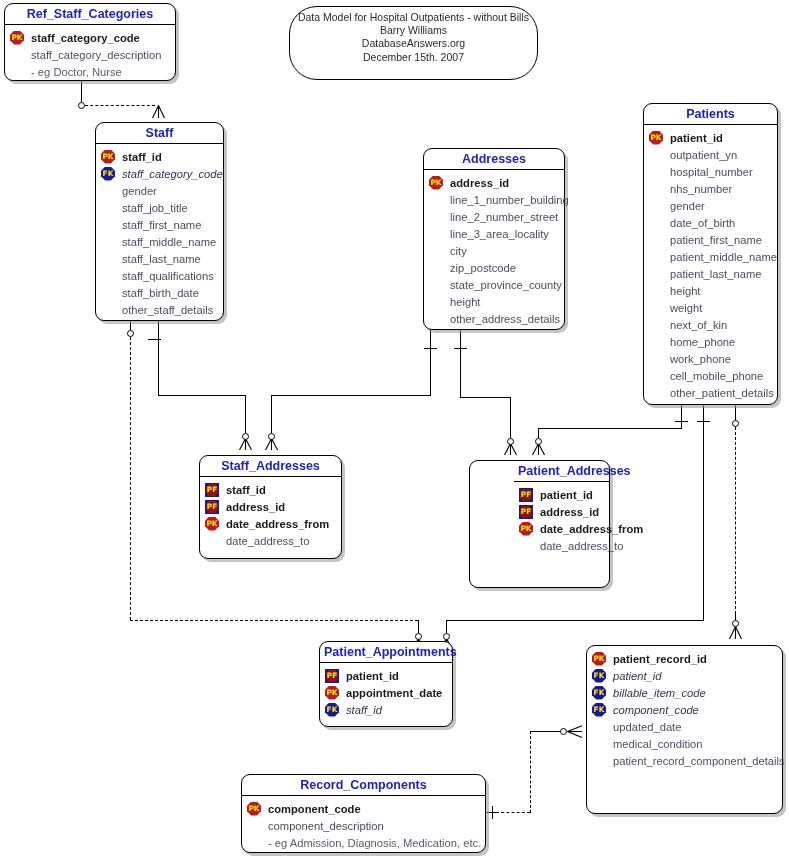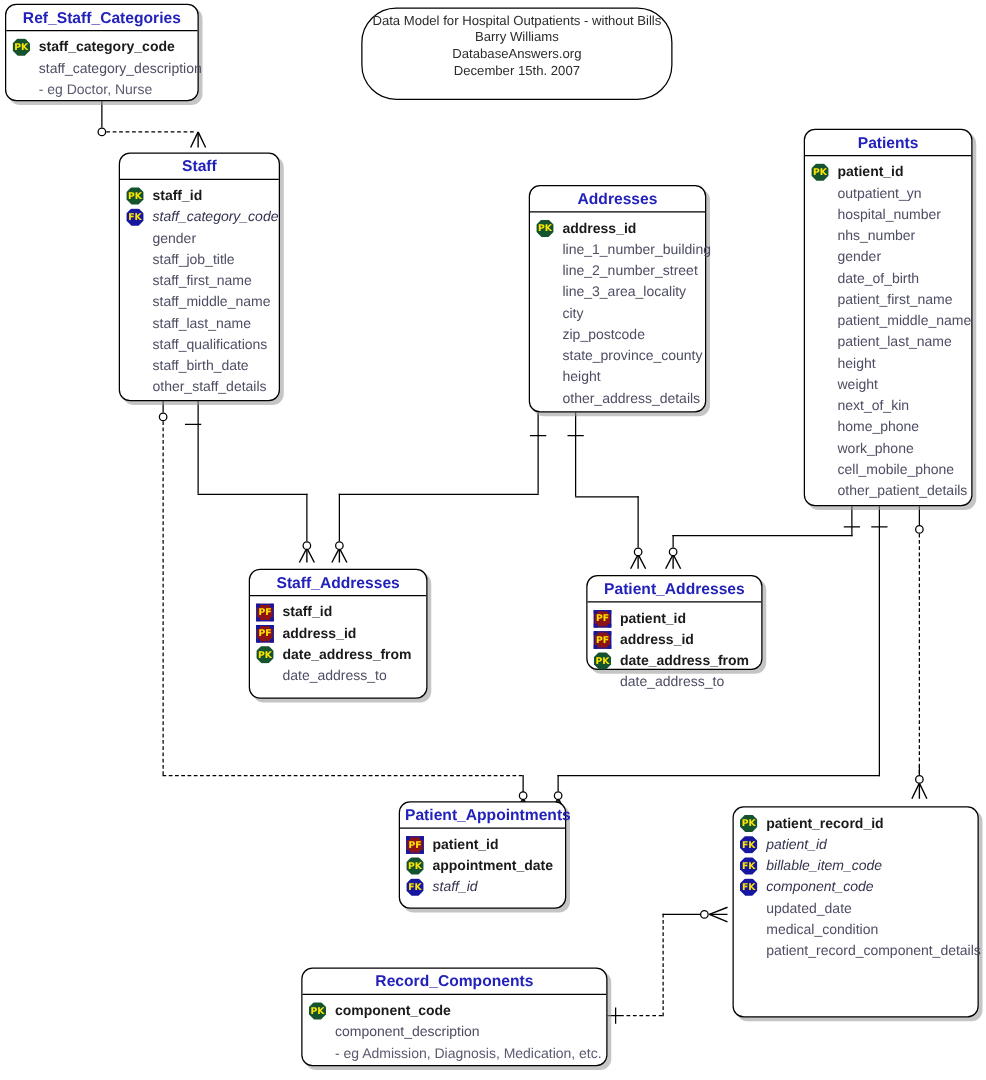--- a/index.html
+++ b/index.html
@@ -87,21 +87,21 @@
     color: #ffe600;
     line-height: 14px;
     text-align: center;
     font-family: "DejaVu Sans", sans-serif;
   }
   .badge.pk, .badge.fkb {
     border-radius: 50%;
     clip-path: polygon(30% 0%, 70% 0%, 100% 30%, 100% 70%, 70% 100%, 30% 100%, 0% 70%, 0% 30%);
     border-radius: 0;
   }
-  .badge.pk { background: #14532d; }
+  .badge.pk { background: #b91c1c; }
   .badge.fkb { background: #16169e; }
   .badge.pf {
     background: #8c1414;
     border: 1px solid #16169e;
     box-sizing: border-box;
     line-height: 12px;
   }
   .badge.pf::before, .badge.pf::after {
     content: "";
     position: absolute;
@@ -282,21 +282,21 @@
   <div class="ln h" style="left:530px; top:731px; width:31px;"></div>
   <div class="optcircle" style="left:560px; top:728px;"></div>
   <div class="crow" style="left:567px; top:725px;">
     <svg width="16" height="14" viewBox="0 0 16 14">
       <line x1="0.5" y1="6.5" x2="15" y2="6.5" stroke="#000" stroke-width="1.1"></line>
       <line x1="0.5" y1="6.5" x2="15" y2="0.8" stroke="#000" stroke-width="1.1"></line>
       <line x1="0.5" y1="6.5" x2="15" y2="12.5" stroke="#000" stroke-width="1.1"></line>
     </svg>
   </div>
 
-  <div class="entity" style="left:4px; top:3px; width:155px; height:78px;">
+  <div class="entity" style="left:4px; top:3px; width:172px; height:78px;">
     <div class="entity-title">Ref_Staff_Categories</div>
     <div class="attr-list">
       <div class="attr key">
         <span class="badge-slot">
             <span class="badge pk">PK</span>
           </span>
         <span class="aname">staff_category_code</span>
       </div>
       <div class="attr">
         <span class="badge-slot"></span>
@@ -496,21 +496,21 @@
           </span>
         <span class="aname">date_address_from</span>
       </div>
       <div class="attr">
           <span class="badge-slot"></span>
           <span class="aname">date_address_to</span>
         </div>
     </div>
   </div>
 
-  <div class="entity" style="left:469px; top:460px; width:141px; height:76px;">
+  <div class="entity" style="left:469px; top:460px; width:141px; height:128px;padding-left:44px;">
     <div class="entity-title">Patient_Addresses</div>
     <div class="attr-list">
       <div class="attr key">
         <span class="badge-slot">
             <span class="badge pf">PF</span>
           </span>
         <span class="aname">patient_id</span>
       </div>
       <div class="attr key">
         <span class="badge-slot">

